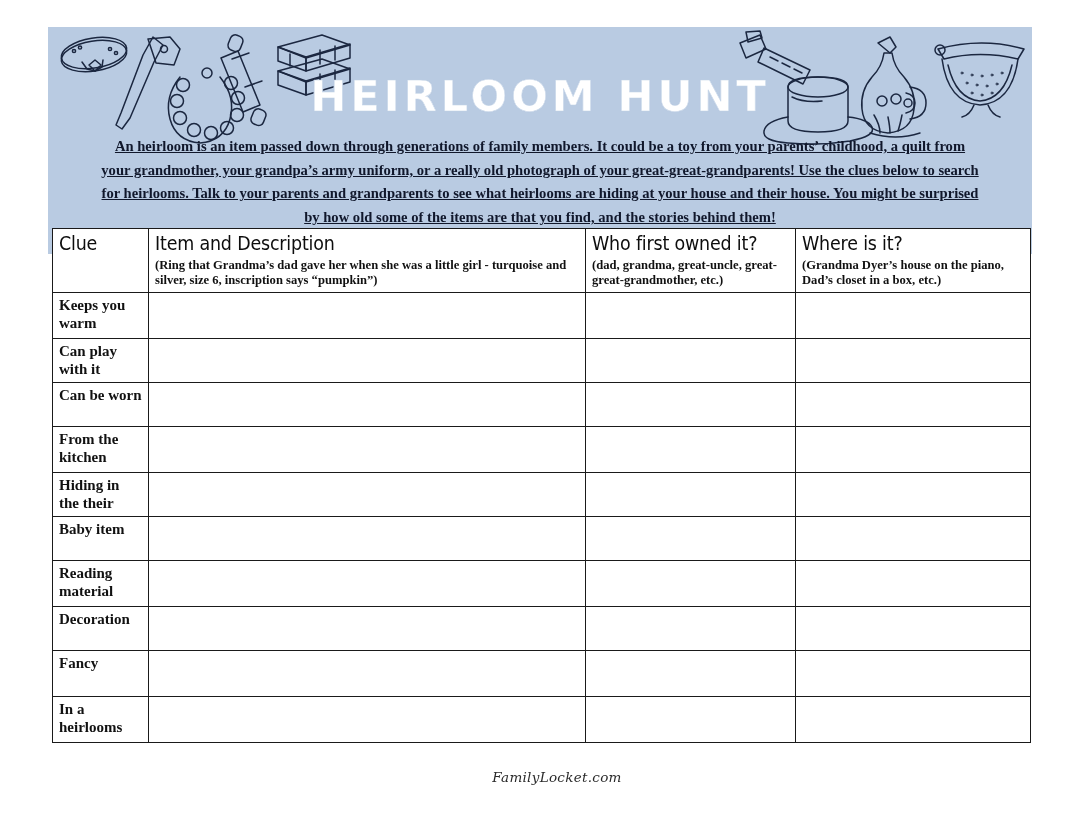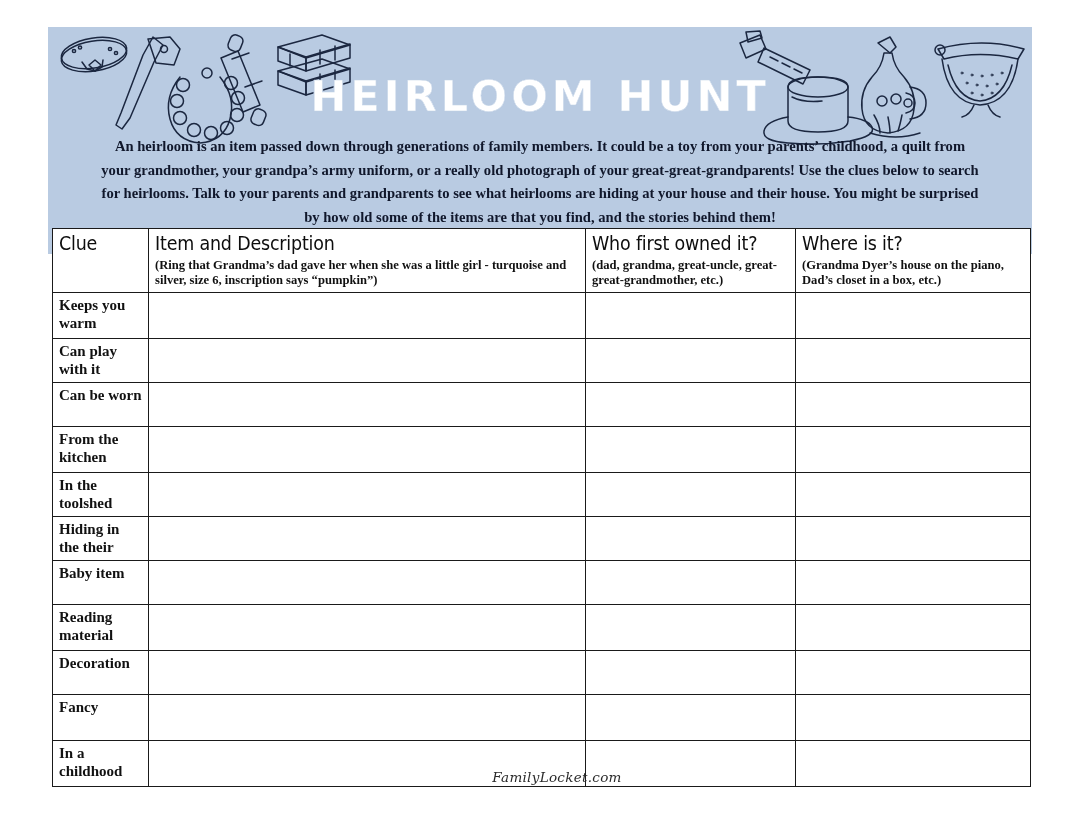--- a/index.html
+++ b/index.html
@@ -53,20 +53,21 @@
   .banner-intro {
     position: absolute;
     left: 52px; right: 52px;
     top: 108px;
     text-align: center;
     font-family: "Liberation Serif", serif;
     font-size: 14.6px;
     font-weight: 700;
     line-height: 1.62;
     color: #10172b;
+    text-decoration: underline;
   }
 
   
   .sheet-table {
     position: absolute;
     left: 52px; top: 228px;
     width: 978px;
     border-collapse: collapse;
     table-layout: fixed;
     background: #ffffff;
@@ -306,28 +307,20 @@
         <tr class="body-row tall">
           <td>
             <div class="clue-label">From the kitchen</div>
           </td>
           <td></td>
           <td></td>
           <td></td>
         </tr>
         <tr class="body-row">
           <td>
-            <div class="clue-label">In the toolshed</div>
-          </td>
-          <td></td>
-          <td></td>
-          <td></td>
-        </tr>
-        <tr class="body-row">
-          <td>
             <div class="clue-label">Hiding in the their</div>
           </td>
           <td></td>
           <td></td>
           <td></td>
         </tr>
         <tr class="body-row">
           <td>
             <div class="clue-label">Baby item</div>
           </td>
@@ -354,21 +347,21 @@
         <tr class="body-row tall">
           <td>
             <div class="clue-label">Fancy</div>
           </td>
           <td></td>
           <td></td>
           <td></td>
         </tr>
         <tr class="body-row tall">
           <td>
-            <div class="clue-label">In a childhood</div>
+            <div class="clue-label">In a heirlooms</div>
           </td>
           <td></td>
           <td></td>
           <td></td>
         </tr>
       </tbody>
   </table>
 
   <div class="footer">FamilyLocket.com</div>
 </div>

